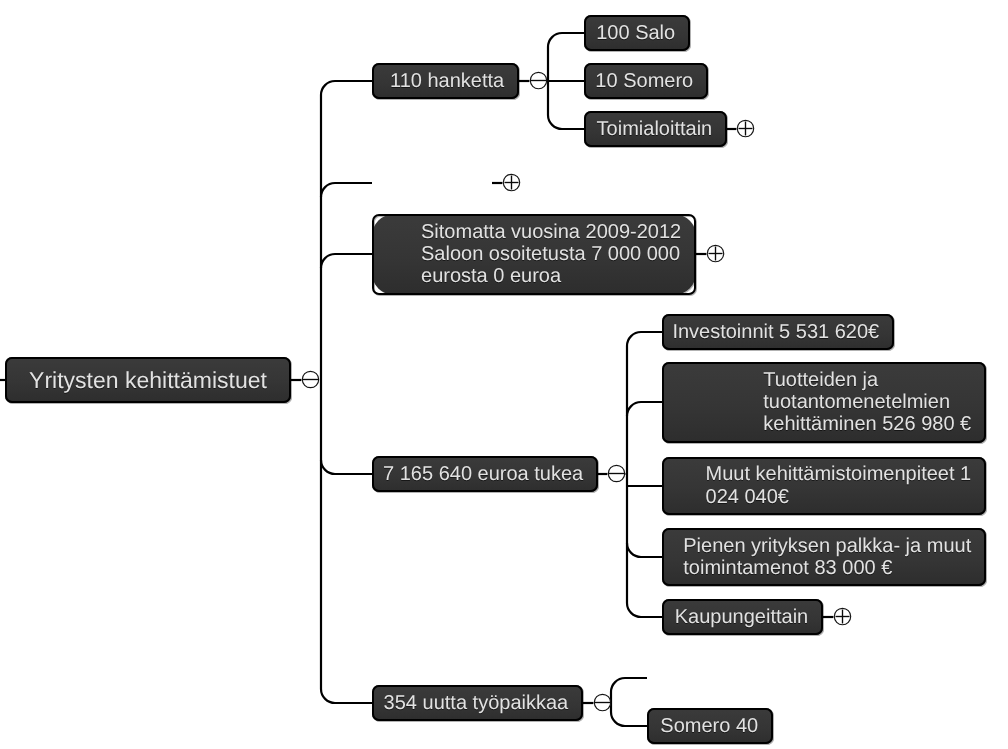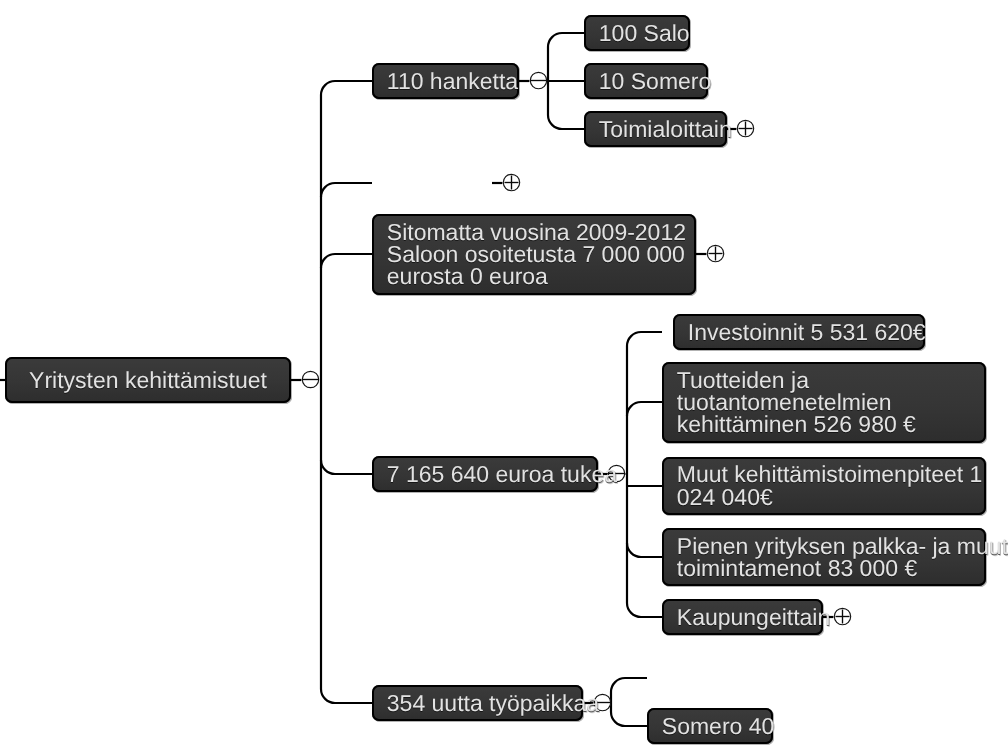--- a/index.html
+++ b/index.html
@@ -17,21 +17,21 @@
         padding:0 14.8px;
         display:flex;align-items:center;
         z-index:3;
         filter:drop-shadow(1px 1.2px 0.4px rgba(0,0,0,0.30));}
   .node::before{content:"";position:absolute;left:0;top:0;right:0;bottom:0;
         border-radius:7px;border:2px solid #000000;pointer-events:none;}
   .node .txt{display:block;white-space:pre;position:relative;
         -webkit-font-smoothing:antialiased;
         text-shadow:0 1px 0.5px rgba(0,0,0,0.55);}
   .node.lvl1{font-size:23px;line-height:24px;justify-content:center;padding:0 24px;}
-  .node.lvl2{font-size:23px;line-height:22.4px;}
+  .node.lvl2{font-size:20px;line-height:22.4px;justify-content:flex-end;}
 </style>
 </head>
 <body>
 
 <div id="canvas">
 
   <svg id="links" viewBox="0 0 1008 749" xmlns="http://www.w3.org/2000/svg">
     <g fill="none" stroke="#000000" stroke-width="2.2" stroke-linecap="butt">
       <path d="M0 380 H5"></path>
       <path d="M291 380 H301.4"></path>
@@ -85,31 +85,31 @@
 
   <div class="node lvl2" style="left:584px;top:63px;width:124px;height:36px;">
     <span class="txt">10 Somero</span>
   </div>
 
   <div class="node lvl2" style="left:584px;top:111px;width:143px;height:36px;">
     <span class="txt">Toimialoittain</span>
   </div>
 
 
-  <div class="node lvl2" style="left:372px;top:214px;width:324px;height:80.5px;">
+  <div class="node lvl2" style="left:372px;top:214px;width:324px;height:80.5px;border-radius:22px;">
     <span class="txt">Sitomatta vuosina 2009-2012
 Saloon osoitetusta 7 000 000
 eurosta 0 euroa</span>
   </div>
 
   <div class="node lvl2" style="left:372px;top:456px;width:226px;height:36px;">
     <span class="txt">7 165 640 euroa tukea</span>
   </div>
 
-  <div class="node lvl2" style="left:662px;top:314px;width:252px;height:36px;margin-left:11px;">
+  <div class="node lvl2" style="left:662px;top:314px;width:232px;height:36px;">
     <span class="txt">Investoinnit 5 531 620€</span>
   </div>
 
   <div class="node lvl2" style="left:662px;top:362px;width:324px;height:80.5px;">
     <span class="txt">Tuotteiden ja
 tuotantomenetelmien
 kehittäminen 526 980 €</span>
   </div>
 
   <div class="node lvl2" style="left:662px;top:456.5px;width:324px;height:58px;">

